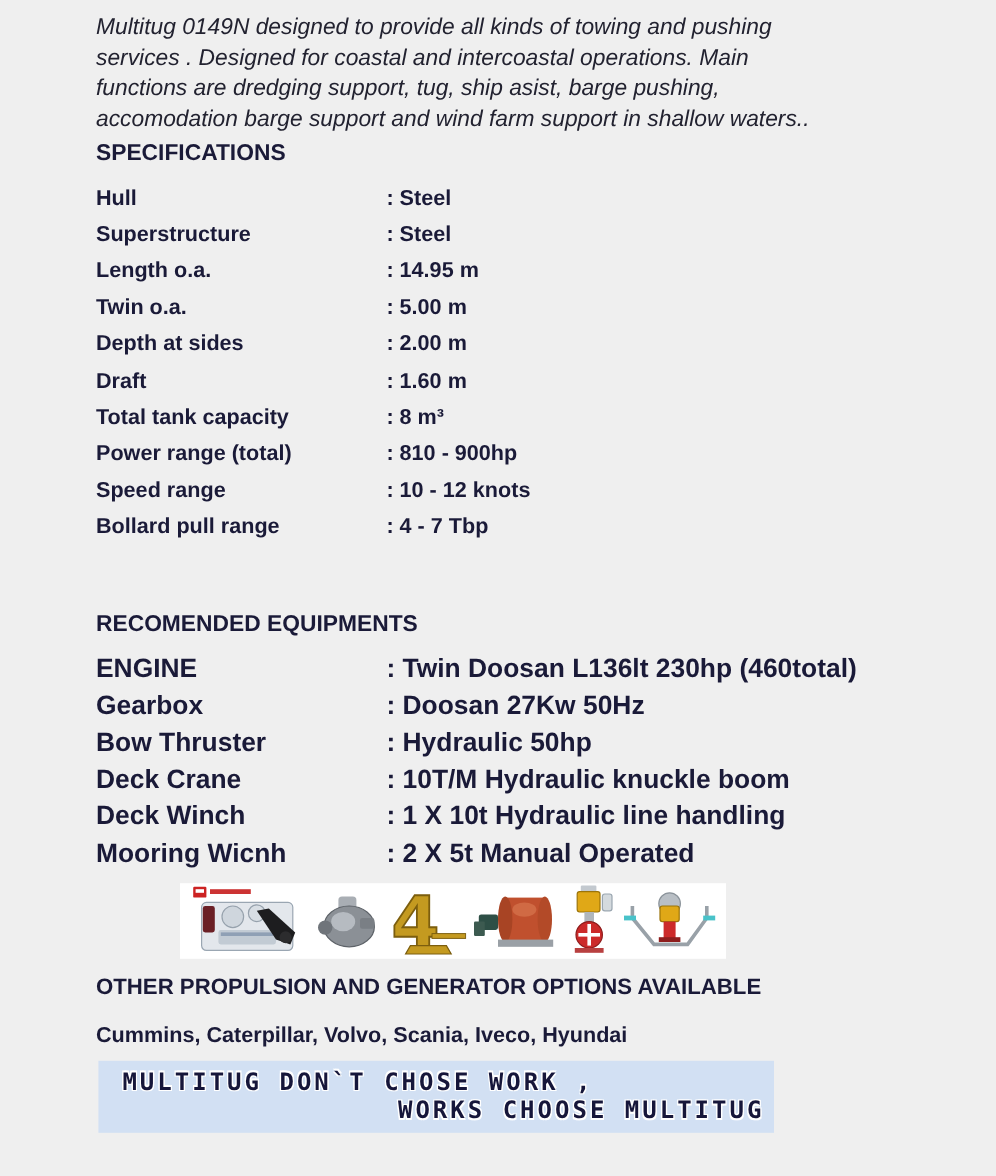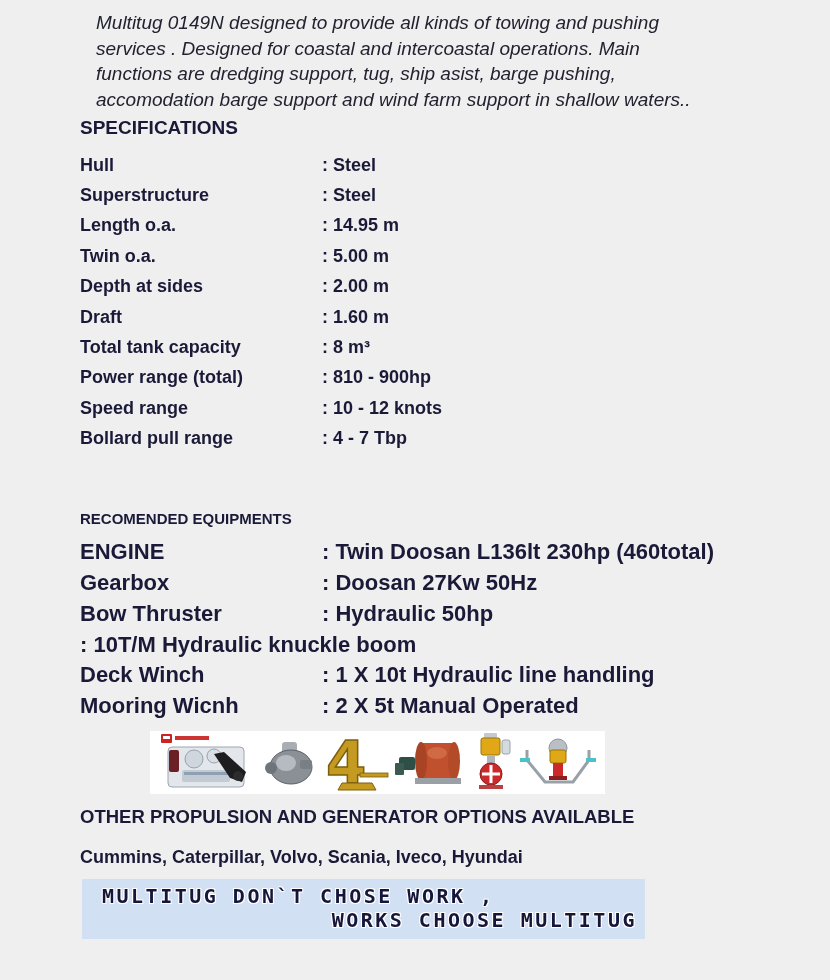--- a/index.html
+++ b/index.html
@@ -7,21 +7,21 @@
     width: 830px;
     min-height: 980px;
     background: #efefef;
     font-family: "Liberation Sans", sans-serif;
     color: #1b1b3a;
     overflow: hidden;
   }
   .container { padding: 8px 0 0 80px; }
 
   .intro {
-    margin: 2px 0 0 16px;
+    margin: 2px 0 0 0;
     width: 608px;
     font-style: italic;
     font-size: 19px;
     line-height: 25.5px;
     color: #222230;
   }
 
   .section-heading {
     margin: 5px 0 0 0;
     font-size: 19px;
@@ -36,21 +36,21 @@
     height: 30.4px;
     font-size: 18px;
     font-weight: bold;
     color: #1a1a38;
   }
   .spec-row .label { width: 242px; flex: none; }
   .spec-row .value { white-space: nowrap; }
 
   .equip-table { margin-top: 56px; }
   .equip-heading {
-    font-size: 15px;
+    font-size: 19px;
     font-weight: bold;
     color: #1a1a38;
     margin: 0 0 10px 0;
   }
   .equip-row {
     display: flex;
     align-items: center;
     height: 30.8px;
     font-size: 22px;
     font-weight: bold;
@@ -161,20 +161,21 @@
     </div>
     <div class="equip-row">
       <span class="label">Gearbox</span>
       <span class="value">: Doosan 27Kw 50Hz</span>
     </div>
     <div class="equip-row">
       <span class="label">Bow Thruster</span>
       <span class="value">: Hydraulic 50hp</span>
     </div>
     <div class="equip-row">
+      <span class="label">Deck Crane</span>
       <span class="value">: 10T/M Hydraulic knuckle boom</span>
     </div>
     <div class="equip-row">
       <span class="label">Deck Winch</span>
       <span class="value">: 1 X 10t Hydraulic line handling</span>
     </div>
     <div class="equip-row">
       <span class="label">Mooring Wicnh</span>
       <span class="value">: 2 X 5t Manual Operated</span>
     </div>

